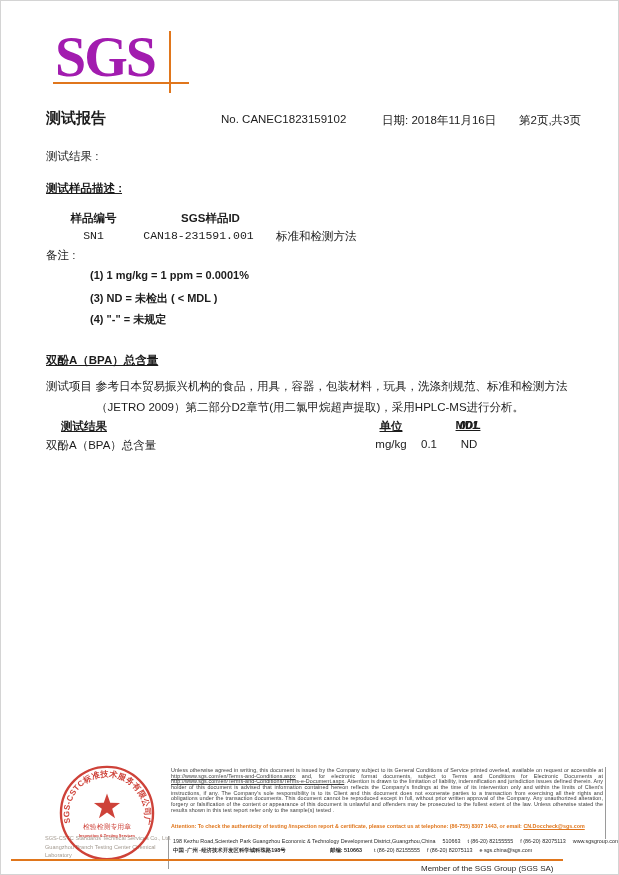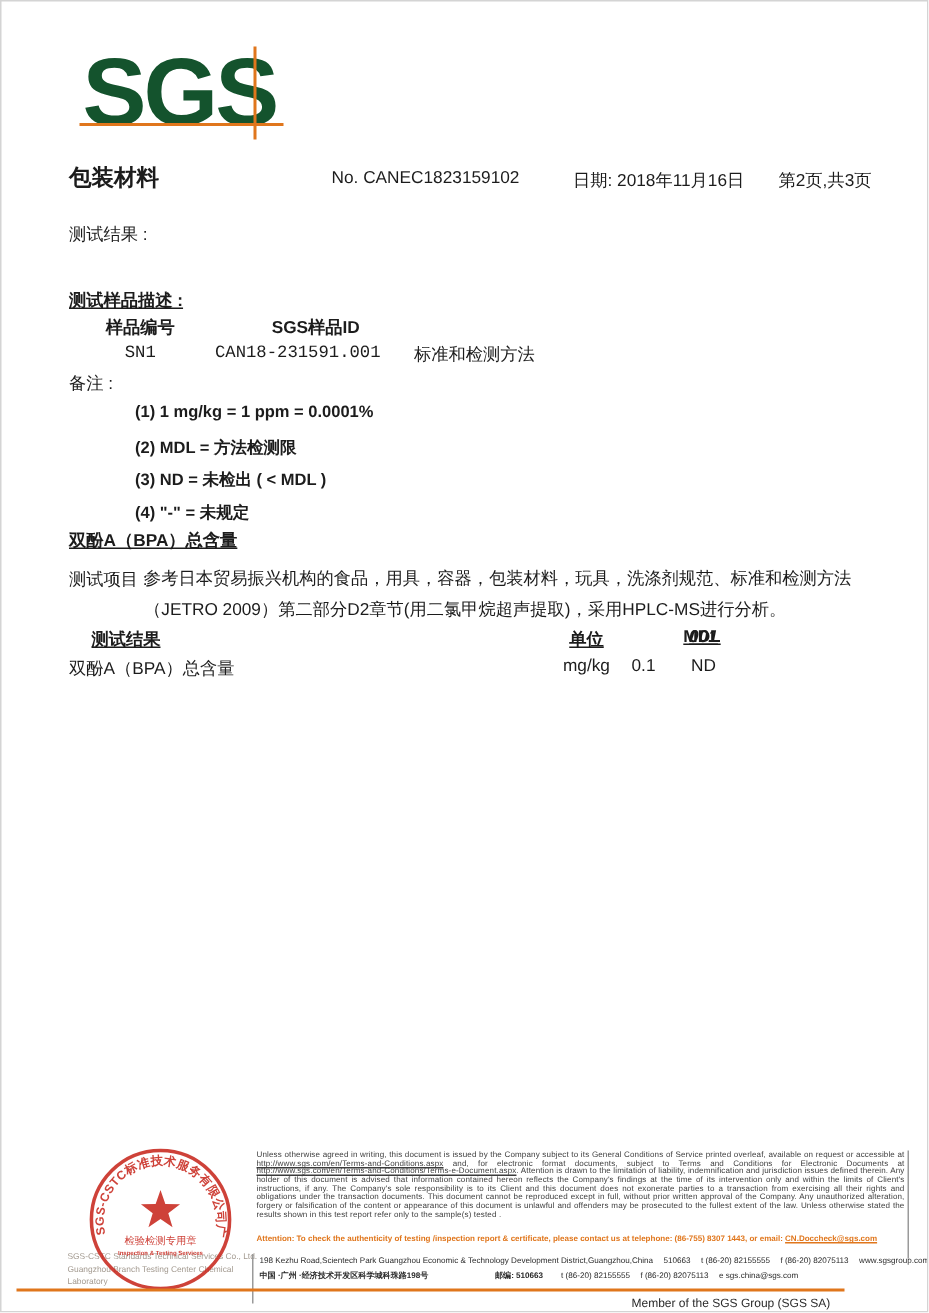--- a/index.html
+++ b/index.html
@@ -9,23 +9,23 @@
     width:619px;height:875px;
     background:#fff;
     border:1px solid #d4d4d4;
     font-family:"Liberation Sans","DejaVu Sans",sans-serif;
     color:#1c1c1c;
     overflow:hidden;
   }
   .abs{position:absolute;}
   
   .logo-text{
-    font-size:64px;font-weight:bold;color:#14532d;
+    font-size:56px;font-weight:bold;color:#a21caf;
     letter-spacing:-2px;line-height:1;
-    font-family:Liberation Sans, sans-serif;
+    font-family:Liberation Serif, serif;
   }
   .orange-hline{background:#e0761c;height:2px;}
   .orange-vline{background:#e0761c;width:2px;}
   
   .report-title{font-size:15px;font-weight:bold;}
   .hdr-txt{font-size:11.5px;}
   .body-txt{font-size:11.5px;}
   .underline{text-decoration:underline;}
   .bold{font-weight:bold;}
   
@@ -62,43 +62,42 @@
 </style>
 </head>
 <body>
 
 <div class="page">
 
   <div class="abs logo-text" style="left:54px;top:28px;">SGS</div>
   <div class="abs orange-hline" style="left:52px;top:81px;width:136px;"></div>
   <div class="abs orange-vline" style="left:168px;top:30px;height:62px;"></div>
 
-  <div class="abs report-title" style="left:45px;top:108px;">包装材料</div>
+  <div class="abs report-title" style="left:45px;top:108px;">测试报告</div>
   <div class="abs hdr-txt" style="left:220px;top:112px;">No. CANEC1823159102</div>
   <div class="abs hdr-txt" style="left:381px;top:112px;">日期: 2018年11月16日</div>
   <div class="abs hdr-txt" style="left:518px;top:112px;">第2页,共3页</div>
 
   <div class="abs body-txt" style="left:45px;top:148px;">测试结果 :</div>
 
-  <div class="abs body-txt bold underline" style="left:45px;top:192px;">测试样品描述 :</div>
+  <div class="abs body-txt bold underline" style="left:45px;top:180px;">测试样品描述 :</div>
 
   <div class="abs sample-row bold" style="left:45px;top:210px;gap:12px;">
     <div class="sc1">样品编号</div>
     <div class="sc2">SGS样品ID</div>
   </div>
   <div class="abs sample-row" style="left:45px;top:228px;font-family:Liberation Mono, monospace;">
     <div class="sc1">SN1</div>
     <div class="sc2">CAN18-231591.001</div>
     <div class="sc3">标准和检测方法</div>
   </div>
 
   <div class="abs body-txt" style="left:45px;top:247px;">备注 :</div>
   <div class="abs" style="left:89px;top:268px;">
     <div class="note-line">(1) 1 mg/kg = 1 ppm = 0.0001%</div>
-    <div class="note-line">(2) MDL = 方法检测限</div>
     <div class="note-line">(3) ND = 未检出 ( &lt; MDL )</div>
     <div class="note-line">(4) "-" = 未规定</div>
   </div>
 
   <div class="abs body-txt bold underline" style="left:45px;top:352px;">双酚A（BPA）总含量</div>
   <div class="abs body-txt" style="left:45px;top:378px;">测试项目 :</div>
   <div class="abs method-text" style="left:95px;top:375px;width:492px;">参考日本贸易振兴机构的食品，用具，容器，包装材料，玩具，洗涤剂规范、标准和检测方法（JETRO 2009）第二部分D2章节(用二氯甲烷超声提取)，采用HPLC-MS进行分析。</div>
 
   <div class="abs rt-head underline" style="left:60px;top:418px;">测试结果</div>
   <div class="abs rt-head underline center" style="left:365px;top:418px;width:50px;">单位</div>

